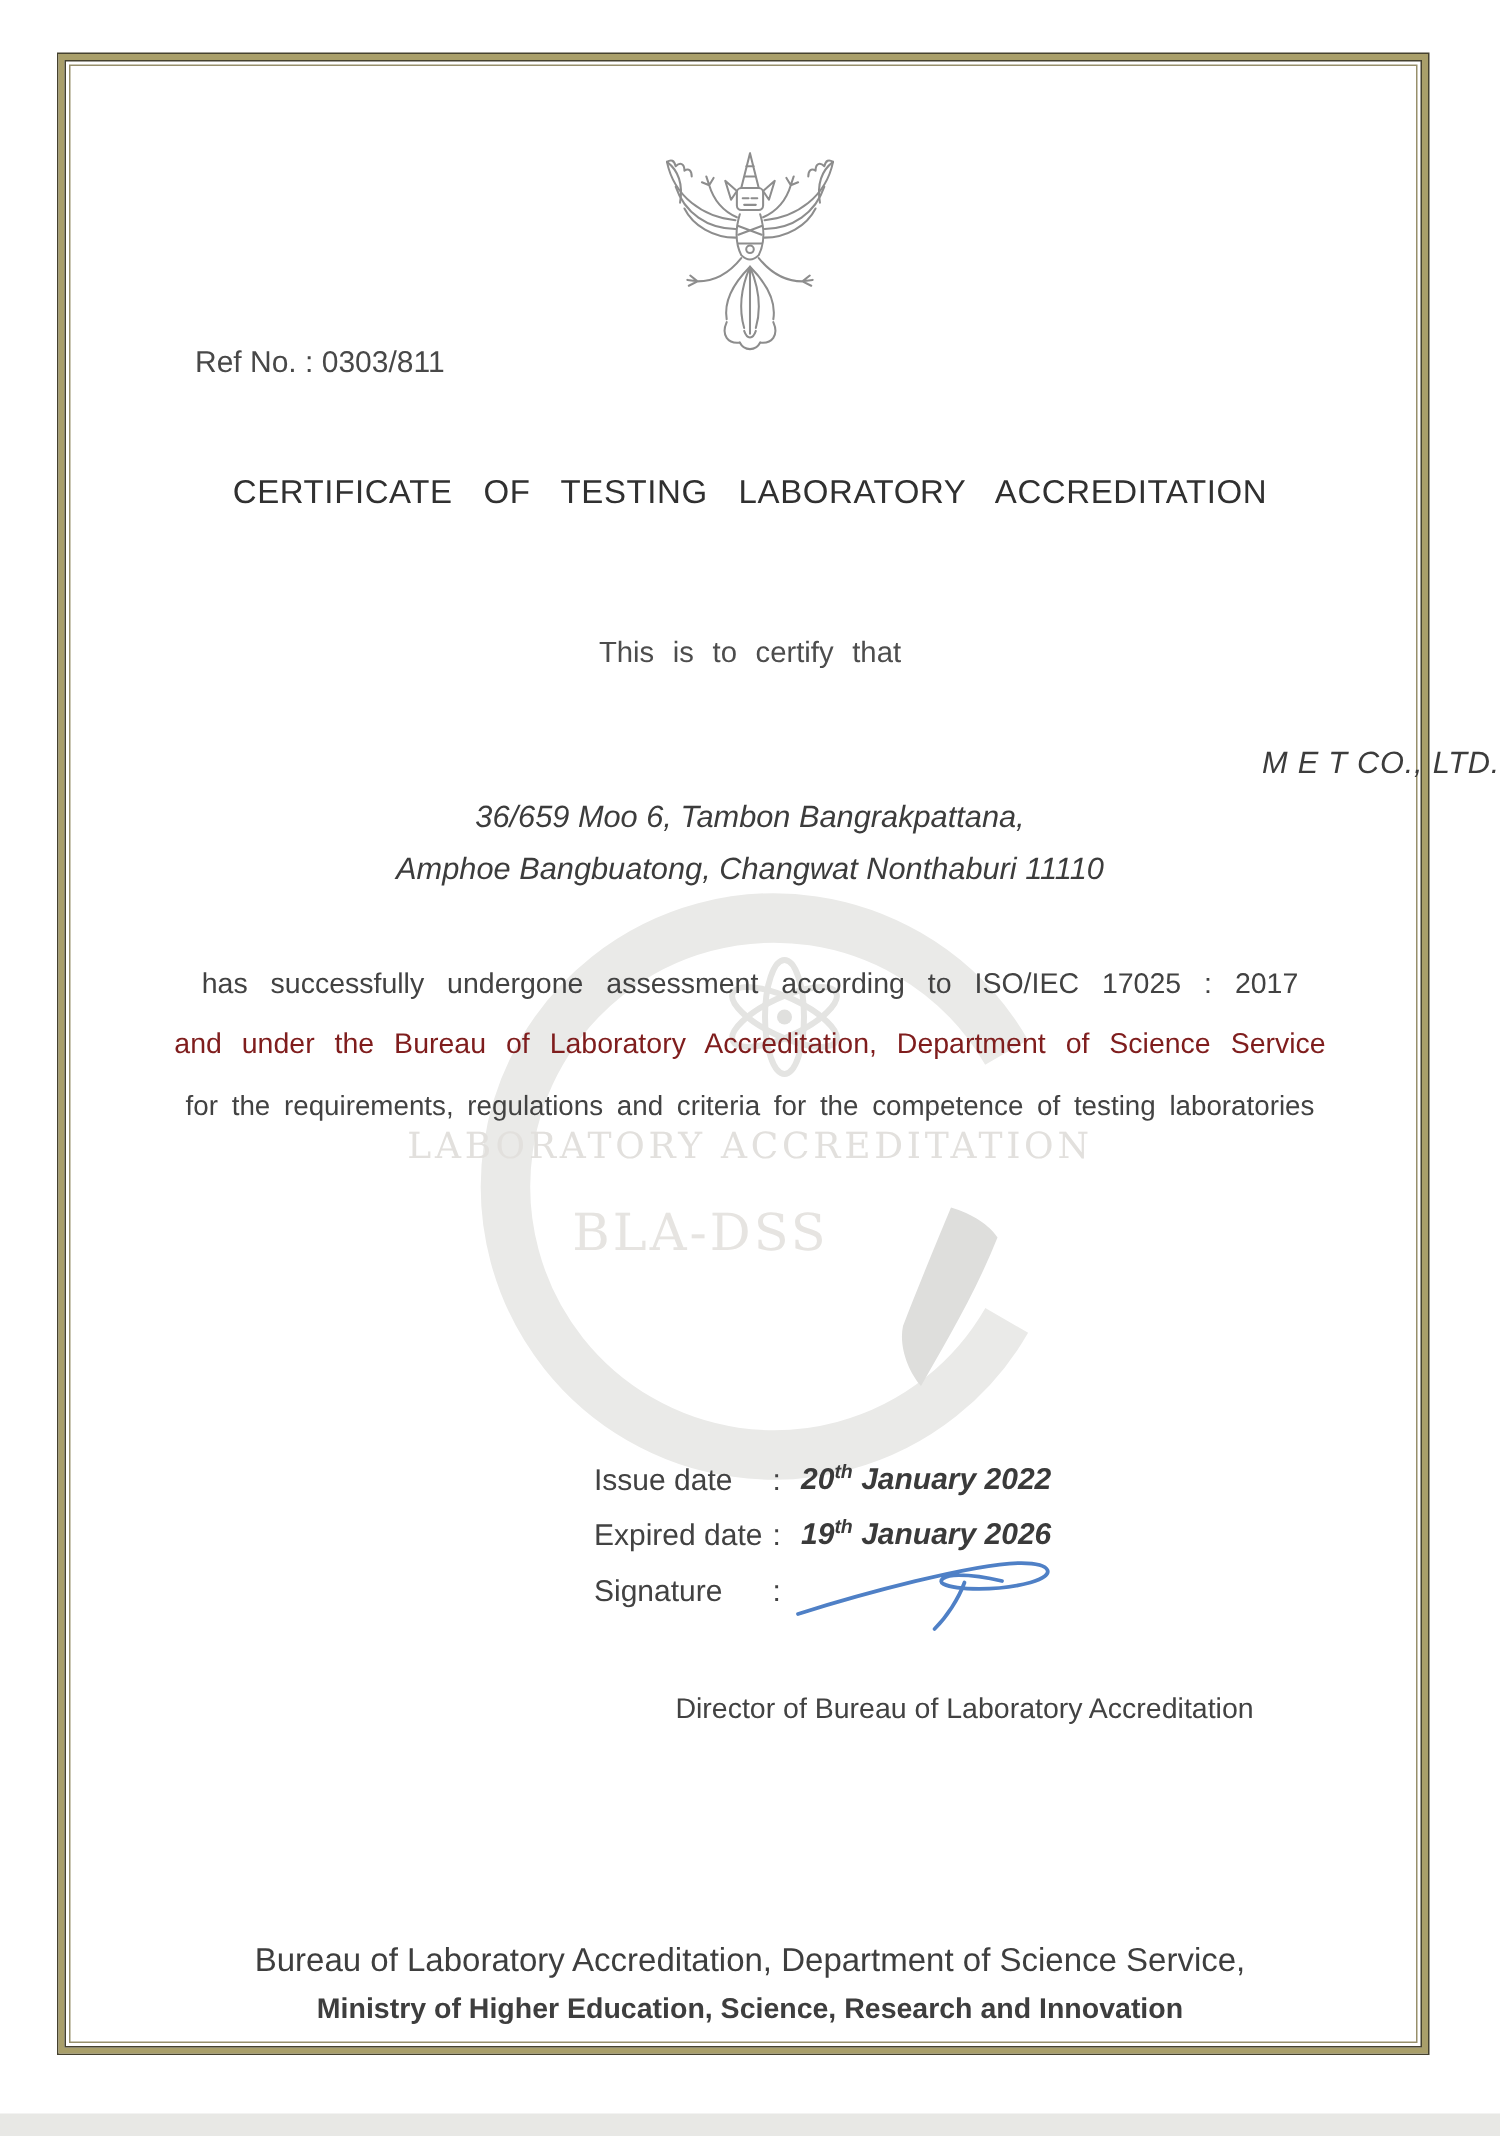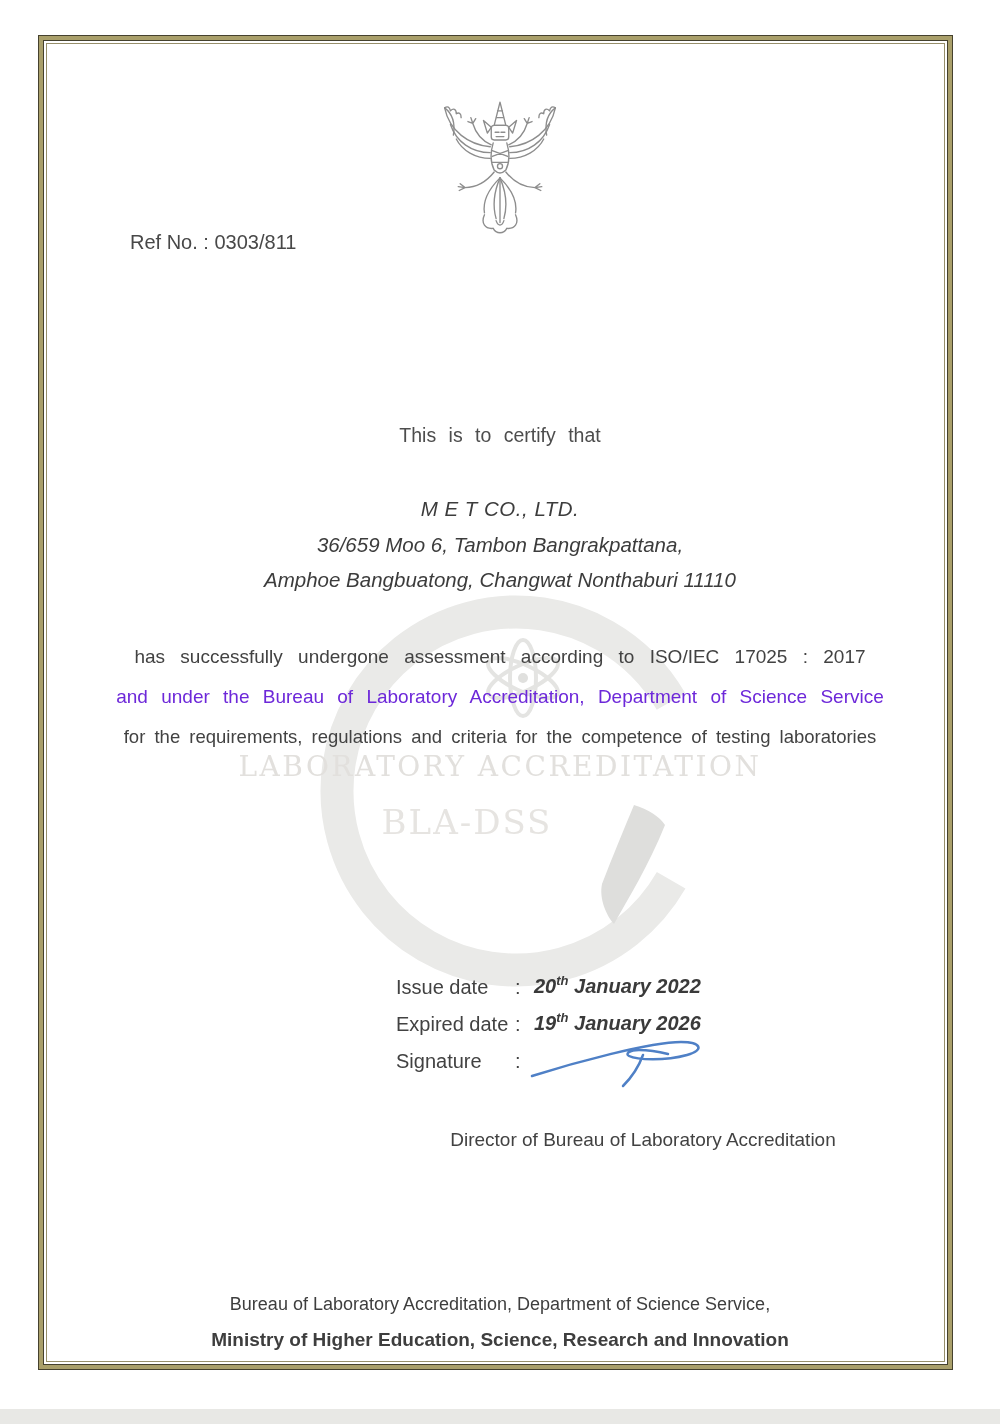--- a/index.html
+++ b/index.html
@@ -7,49 +7,49 @@
           font-family:"Liberation Sans",sans-serif;color:#3d3d3d;}
   
   .frame{position:absolute;left:38px;top:35px;right:47px;bottom:54px;}
   .frame .b1{position:absolute;inset:0;border:1px solid #45412e;}
   .frame .b2{position:absolute;inset:1px;border:4px solid #a99f6a;}
   .frame .b3{position:absolute;inset:5px;border:1px solid #45412e;}
   .frame .b4{position:absolute;inset:8px;border:1px solid #978f6b;}
   
   .wm-svg{position:absolute;left:318px;top:593px;width:396px;height:396px;}
   .wm-text1{position:absolute;left:0;right:0;top:750px;text-align:center;
-            font-family:"DejaVu Serif",serif;font-size:28px;letter-spacing:2.5px;
+            font-family:"DejaVu Serif",serif;font-size:24px;letter-spacing:2.5px;
             color:#e2e0dd;white-space:nowrap;}
   .wm-text2{position:absolute;left:0;right:66px;top:802px;text-align:center;
             font-family:"DejaVu Serif",serif;font-size:34px;letter-spacing:2px;
             color:#e6e4e1;white-space:nowrap;}
   
   .centered{position:absolute;left:0;right:0;text-align:center;white-space:nowrap;}
   .ref-no{position:absolute;left:130px;top:231px;font-size:20px;color:#484848;}
   .title{top:315px;font-size:22px;color:#303030;letter-spacing:0.4px;word-spacing:14px;}
   .certify{top:424px;font-size:19.5px;color:#4d4d4d;word-spacing:7px;}
-  .company{top:497px;font-size:20.5px;font-style:italic;color:#3c3c3c;letter-spacing:0.5px;}
+  .company{top:497px;font-size:20.5px;font-style:italic;color:#3c3c3c;letter-spacing:0.5px;text-align:right;}
   .addr1{top:533px;font-size:20.5px;font-style:italic;color:#3c3c3c;}
   .addr2{top:568px;font-size:20.5px;font-style:italic;color:#3c3c3c;}
   .body1{top:646px;font-size:19px;word-spacing:10px;color:#424242;}
-  .body2{top:686px;font-size:19px;word-spacing:8px;color:#6d28d9;}
+  .body2{top:686px;font-size:19px;word-spacing:8px;color:#7f1d1d;}
   .body3{top:726px;font-size:18.5px;word-spacing:4px;color:#424242;}
   .accno{top:785px;font-size:20.5px;font-weight:bold;color:#343434;word-spacing:2px;}
   .scope{top:883px;font-size:19.5px;word-spacing:8px;color:#454545;}
   .date-label{position:absolute;left:396px;font-size:20px;color:#424242;white-space:nowrap;}
   .date-colon{position:absolute;left:515px;font-size:20px;color:#424242;}
   .date-value{position:absolute;left:534px;font-size:20px;font-weight:bold;font-style:italic;
               color:#3a3a3a;white-space:nowrap;}
   .date-value sup{font-size:13px;}
   .sig-svg{position:absolute;left:528px;top:1033px;width:192px;height:56px;}
   .sig-name{position:absolute;left:343px;width:600px;text-align:center;top:1094px;
             font-size:19.5px;color:#424242;white-space:nowrap;}
   .sig-title{position:absolute;left:343px;width:600px;text-align:center;top:1129px;
              font-size:19px;color:#424242;white-space:nowrap;}
-  .footer1{top:1294px;font-size:18px;color:#3e3e3e;}
+  .footer1{top:1294px;font-size:22px;color:#3e3e3e;}
   .footer2{top:1329px;font-size:19px;color:#3e3e3e;font-weight:bold;}
   .emblem{position:absolute;left:432px;top:99px;width:136px;height:148px;}
   .bottom-strip{position:absolute;left:0;right:0;bottom:0;height:15px;background:#e8e8e5;}
 </style>
 </head>
 <body>
 
 <div class="canvas">
 
   <div class="frame">
@@ -110,20 +110,21 @@
       <path d="M70,80 C76,94 78,108 74,122"></path>
       <path d="M70,80 C58,92 52,104 54,116"></path>
       <path d="M70,80 C82,92 88,104 86,116"></path>
       <path d="M54,118 C50,127 55,133 63,132 M86,118 C90,127 85,133 77,132"></path>
       <path d="M63,132 C66,138 74,138 77,132 M66,124 C68,130 72,130 74,124"></path>
     </g>
   </svg>
 
   <div class="ref-no">Ref No. : 0303/811</div>
 
+  <div class="centered title">CERTIFICATE OF TESTING LABORATORY ACCREDITATION</div>
   <div class="centered certify">This is to certify that</div>
 
   <div class="centered company">M E T CO., LTD.</div>
   <div class="centered addr1">36/659 Moo 6, Tambon Bangrakpattana,</div>
   <div class="centered addr2">Amphoe Bangbuatong, Changwat Nonthaburi 11110</div>
 
   <div class="centered body1">has successfully undergone assessment according to ISO/IEC 17025 : 2017</div>
   <div class="centered body2">and under the Bureau of Laboratory Accreditation, Department of Science Service</div>
   <div class="centered body3">for the requirements, regulations and criteria for the competence of testing laboratories</div>
 

